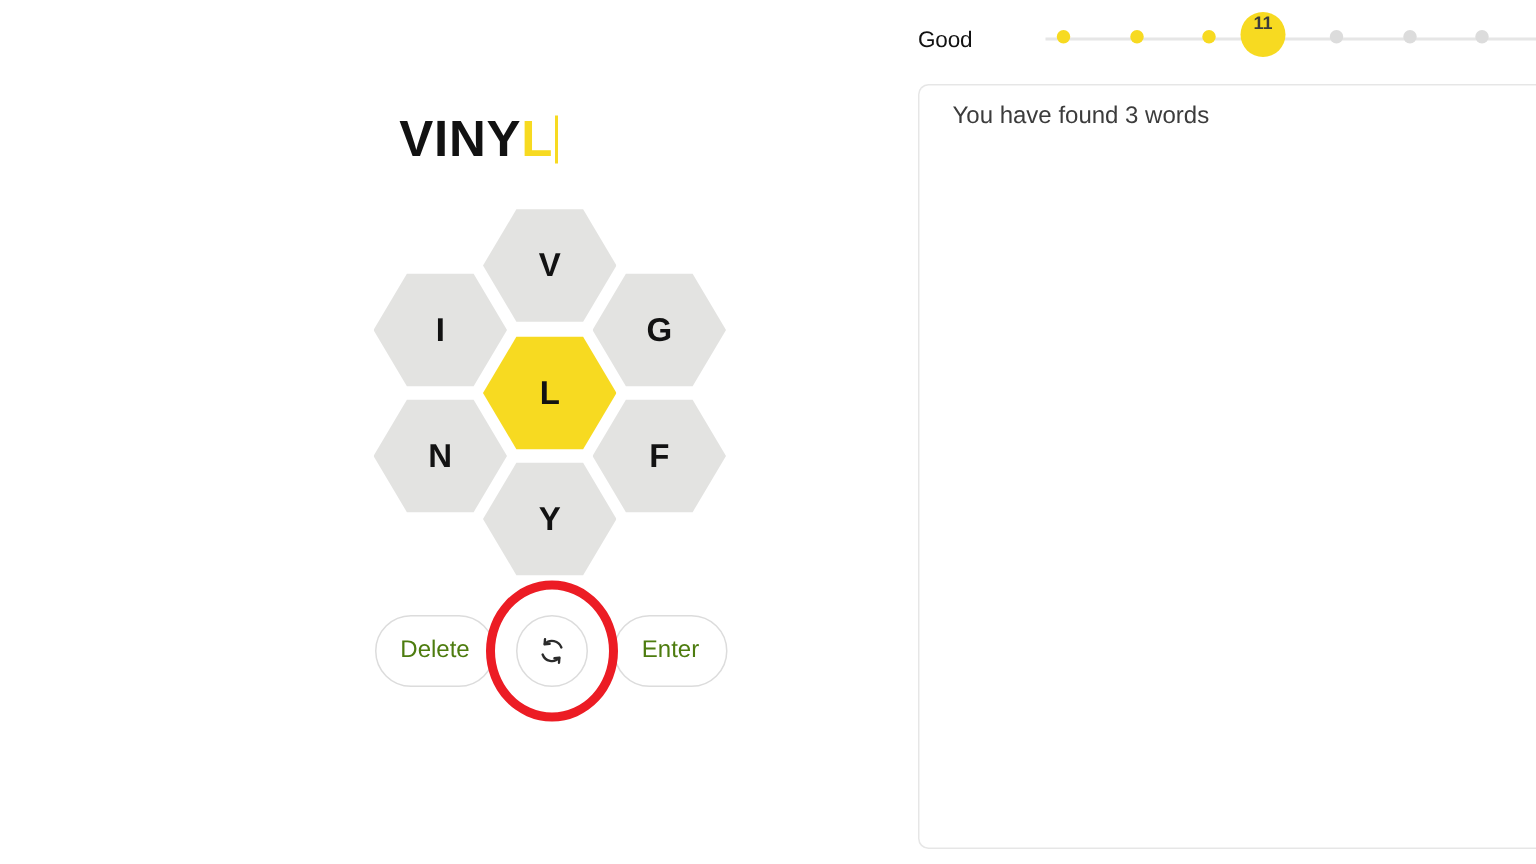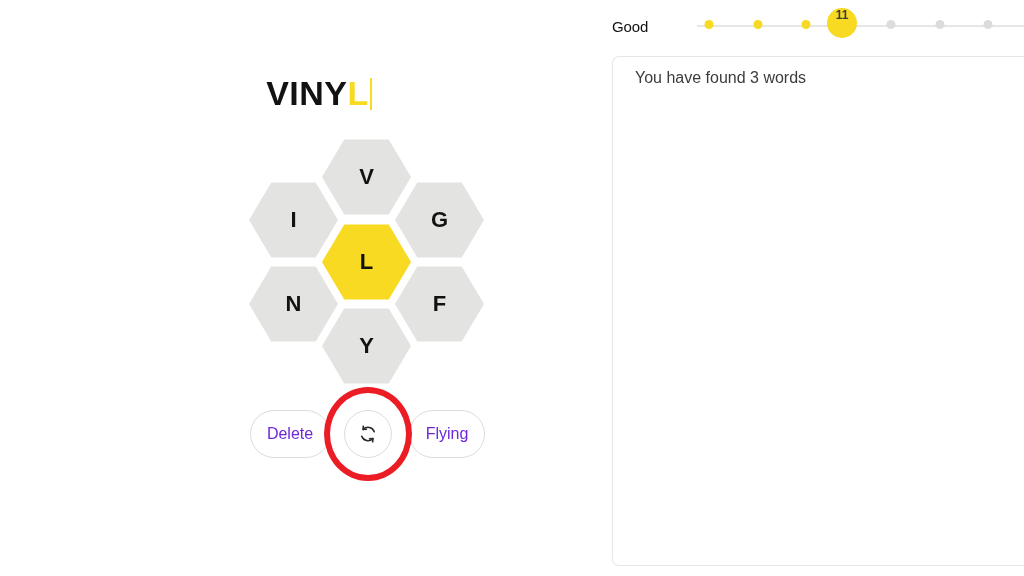--- a/index.html
+++ b/index.html
@@ -99,21 +99,21 @@
 
   .btn {
     position: absolute;
     top: 0;
     height: 48px;
     border: 1px solid #dcdcdc;
     border-radius: 26px;
     background: #ffffff;
     font-family: "Liberation Sans", sans-serif;
     font-size: 16px;
-    color: #6d28d9;
+    color: #4d7c0f;
     display: flex;
     align-items: center;
     justify-content: center;
     cursor: pointer;
     user-select: none;
   }
   .btn-delete { left: 1px;   width: 80px; }
   .btn-shuffle{ left: 95px;  width: 48px; border-radius: 50%; }
   .btn-enter  { left: 160px; width: 76px; }
 
@@ -269,21 +269,21 @@
       </div>
       <div class="btn btn-shuffle">
         <svg class="shuffle-icon" viewBox="0 0 24 24">
           <path d="M19.5 9.2A8 8 0 0 0 6.2 6.4" fill="none" stroke="#2b2b2b" stroke-width="1.9" stroke-linecap="round"></path>
           <path d="M4.5 14.8A8 8 0 0 0 17.8 17.6" fill="none" stroke="#2b2b2b" stroke-width="1.9" stroke-linecap="round"></path>
           <path d="M6.4 2.6 6.1 6.6l4-0.4" fill="none" stroke="#2b2b2b" stroke-width="1.9" stroke-linecap="round" stroke-linejoin="round"></path>
           <path d="M17.6 21.4l0.3-4-4 0.4" fill="none" stroke="#2b2b2b" stroke-width="1.9" stroke-linecap="round" stroke-linejoin="round"></path>
         </svg>
       </div>
       <div class="btn btn-enter">
-        <span>Flying</span>
+        <span>Enter</span>
       </div>
     </div>
 
     <div class="annotation-ring"></div>
   </div>
 
   <div class="rank-bar">
     <div class="rank-label">Good</div>
     <div class="rank-track"></div>
 

